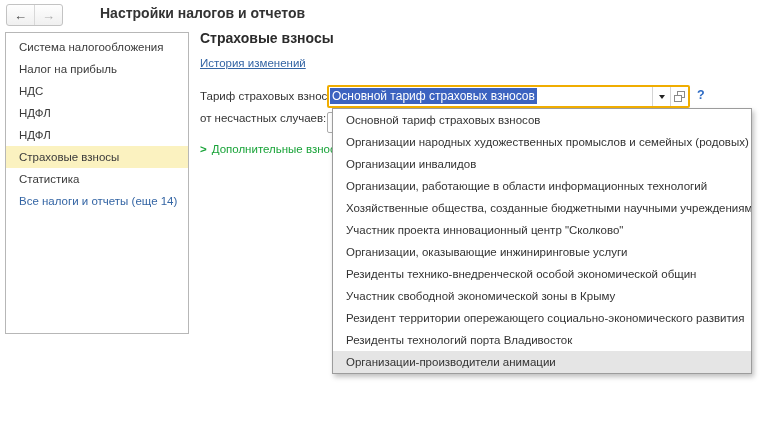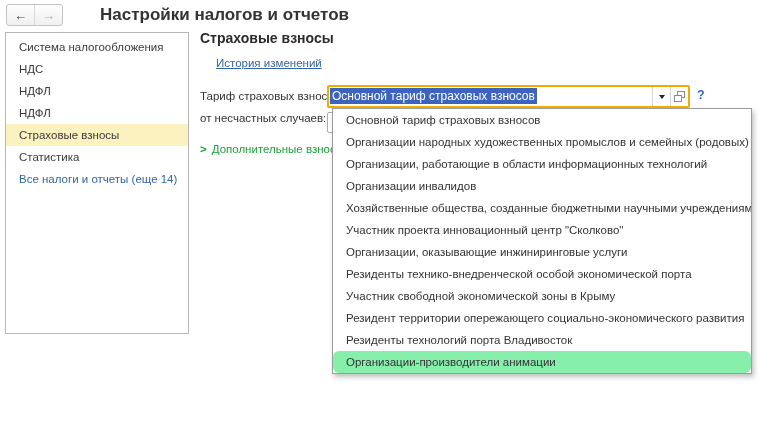--- a/index.html
+++ b/index.html
@@ -8,33 +8,33 @@
     background:#ffffff;color:#333;
     font-family:"Liberation Sans",sans-serif;
   }
   
   .nav-group{position:absolute;left:6px;top:4px;height:20px;display:flex;
     border:1px solid #c3c3c3;border-radius:3px;background:linear-gradient(#fefefe,#f0f0f0);}
   .nav-btn{width:27px;display:flex;align-items:center;justify-content:center;
     font-size:13px;cursor:pointer;user-select:none;}
   .nav-btn.back{border-right:1px solid #d8d8d8;color:#444;}
   .nav-btn.fwd{color:#aeaeae;}
-  .page-title{position:absolute;left:100px;top:5px;font-size:17px;font-weight:600;color:#333;white-space:nowrap;}
+  .page-title{position:absolute;left:100px;top:5px;font-size:14px;font-weight:600;color:#333;white-space:nowrap;}
 
   
   .sidebar{position:absolute;left:5px;top:32px;width:184px;height:302px;
     border:1px solid #b7b7b7;background:#fff;box-sizing:border-box;padding-top:3px;}
   .side-item{height:22px;line-height:22px;padding-left:13px;font-size:11.5px;
     white-space:nowrap;cursor:pointer;color:#3a3a3a;}
   .side-item.selected{background:#fbf2c0;}
   .side-item.link{color:#3465a4;}
 
   
   .main-heading{position:absolute;left:200px;top:30px;font-size:14px;font-weight:bold;color:#2b2b2b;white-space:nowrap;}
-  .history-link{position:absolute;left:200px;top:57px;font-size:11.5px;color:#3465a4;text-decoration:underline;cursor:pointer;white-space:nowrap;margin-left:16px;}
+  .history-link{position:absolute;left:200px;top:57px;font-size:11.5px;color:#3465a4;text-decoration:underline;cursor:pointer;white-space:nowrap;}
   .tariff-label{position:absolute;left:200px;top:90px;font-size:11.5px;white-space:nowrap;}
   .rate-label{position:absolute;left:200px;top:112px;font-size:11.5px;line-height:13px;white-space:nowrap;}
   .expander{position:absolute;left:200px;top:143px;font-size:11.5px;color:#18a338;cursor:pointer;white-space:nowrap;}
   .expander .chev{font-weight:bold;margin-right:5px;}
 
   
   .combo{position:absolute;left:327px;top:85px;width:363px;height:23px;box-sizing:border-box;
     border:2px solid #f0ad00;border-radius:2px;background:#fff;display:flex;align-items:stretch;z-index:6;}
   .combo-text{flex:1;font-size:12px;line-height:19px;padding:0 1px;overflow:hidden;white-space:nowrap;}
   .combo-text .sel{background:#3c63c0;color:#fff;padding:1px 2px;}
@@ -44,33 +44,34 @@
 
   
   .rate-field{position:absolute;left:327px;top:112px;width:96px;height:21px;box-sizing:border-box;
     border:1px solid #ababab;border-radius:2px;background:#fff;z-index:1;}
 
   
   .dropdown{position:absolute;left:332px;top:108px;width:418px;background:#fff;
     border:1px solid #9c9c9c;box-shadow:2px 3px 5px rgba(0,0,0,0.25);z-index:5;}
   .dd-item{height:22px;line-height:22px;padding-left:13px;font-size:11.5px;
     white-space:nowrap;overflow:hidden;cursor:pointer;color:#333;}
-  .dd-item.highlight{background:#86efac;border-radius:6px;}
+  .dd-item.highlight{background:#e5e5e5;}
 </style>
 </head>
 <body>
 
 <div class="nav-group">
   <div class="nav-btn back">←</div>
   <div class="nav-btn fwd">→</div>
 </div>
 <div class="page-title">Настройки налогов и отчетов</div>
 
 <div class="sidebar">
   <div class="side-item">Система налогообложения</div>
+  <div class="side-item">Налог на прибыль</div>
   <div class="side-item">НДС</div>
   <div class="side-item">НДФЛ</div>
   <div class="side-item">НДФЛ</div>
   <div class="side-item selected">Страховые взносы</div>
   <div class="side-item">Статистика</div>
   <div class="side-item link">Все налоги и отчеты (еще 14)</div>
 </div>
 
 <div class="main-heading">Страховые взносы</div>
 <div class="history-link">История изменений</div>
@@ -96,23 +97,23 @@
 <div class="rate-label">
   <div>от несчастных случаев:</div>
 </div>
 <div class="expander">
   <span class="chev">&gt;</span><span>Дополнительные взносы</span>
 </div>
 
 <div class="dropdown">
   <div class="dd-item">Основной тариф страховых взносов</div>
   <div class="dd-item">Организации народных художественных промыслов и семейных (родовых) общин</div>
+  <div class="dd-item">Организации инвалидов</div>
   <div class="dd-item">Организации, работающие в области информационных технологий</div>
-  <div class="dd-item">Организации инвалидов</div>
   <div class="dd-item">Хозяйственные общества, созданные бюджетными научными учреждениями и ВУЗами</div>
   <div class="dd-item">Участник проекта инновационный центр "Сколково"</div>
   <div class="dd-item">Организации, оказывающие инжиниринговые услуги</div>
-  <div class="dd-item">Резиденты технико-внедренческой особой экономической порта</div>
+  <div class="dd-item">Резиденты технико-внедренческой особой экономической общин</div>
   <div class="dd-item">Участник свободной экономической зоны в Крыму</div>
   <div class="dd-item">Резидент территории опережающего социально-экономического развития</div>
   <div class="dd-item">Резиденты технологий порта Владивосток</div>
   <div class="dd-item highlight">Организации-производители анимации</div>
 </div>
 
 </body></html>

